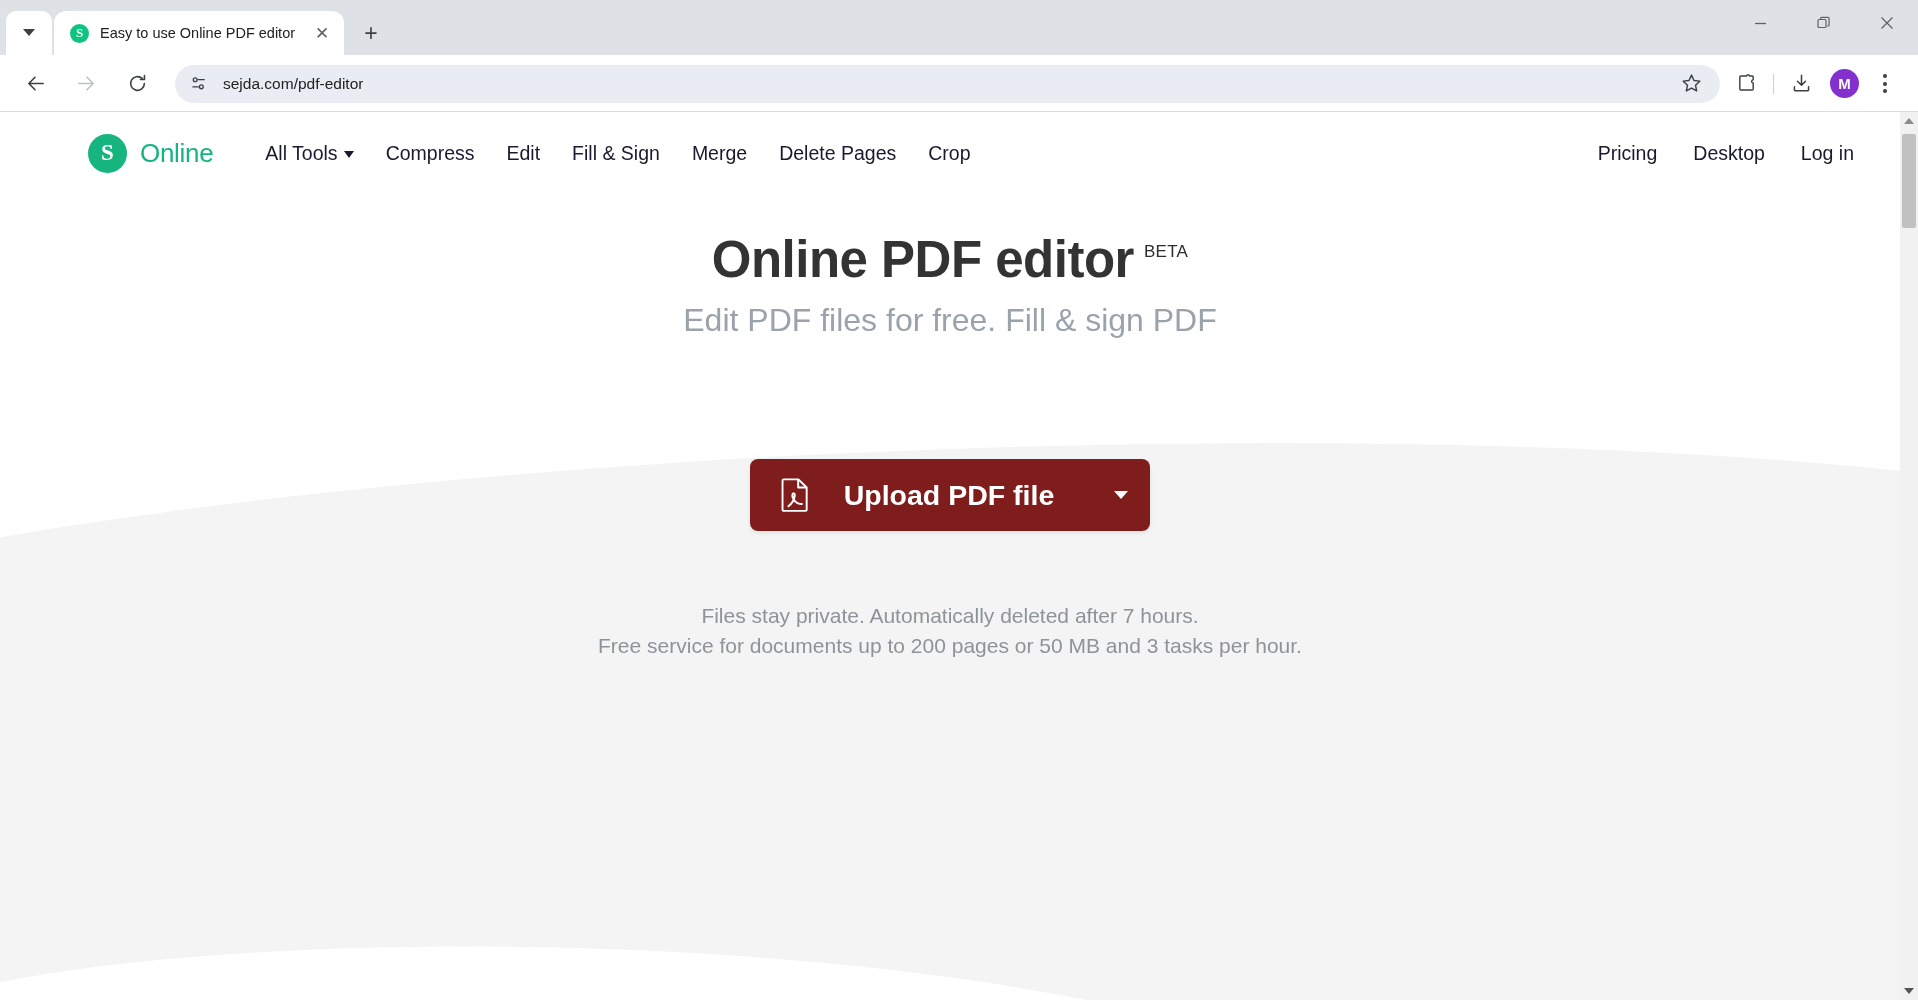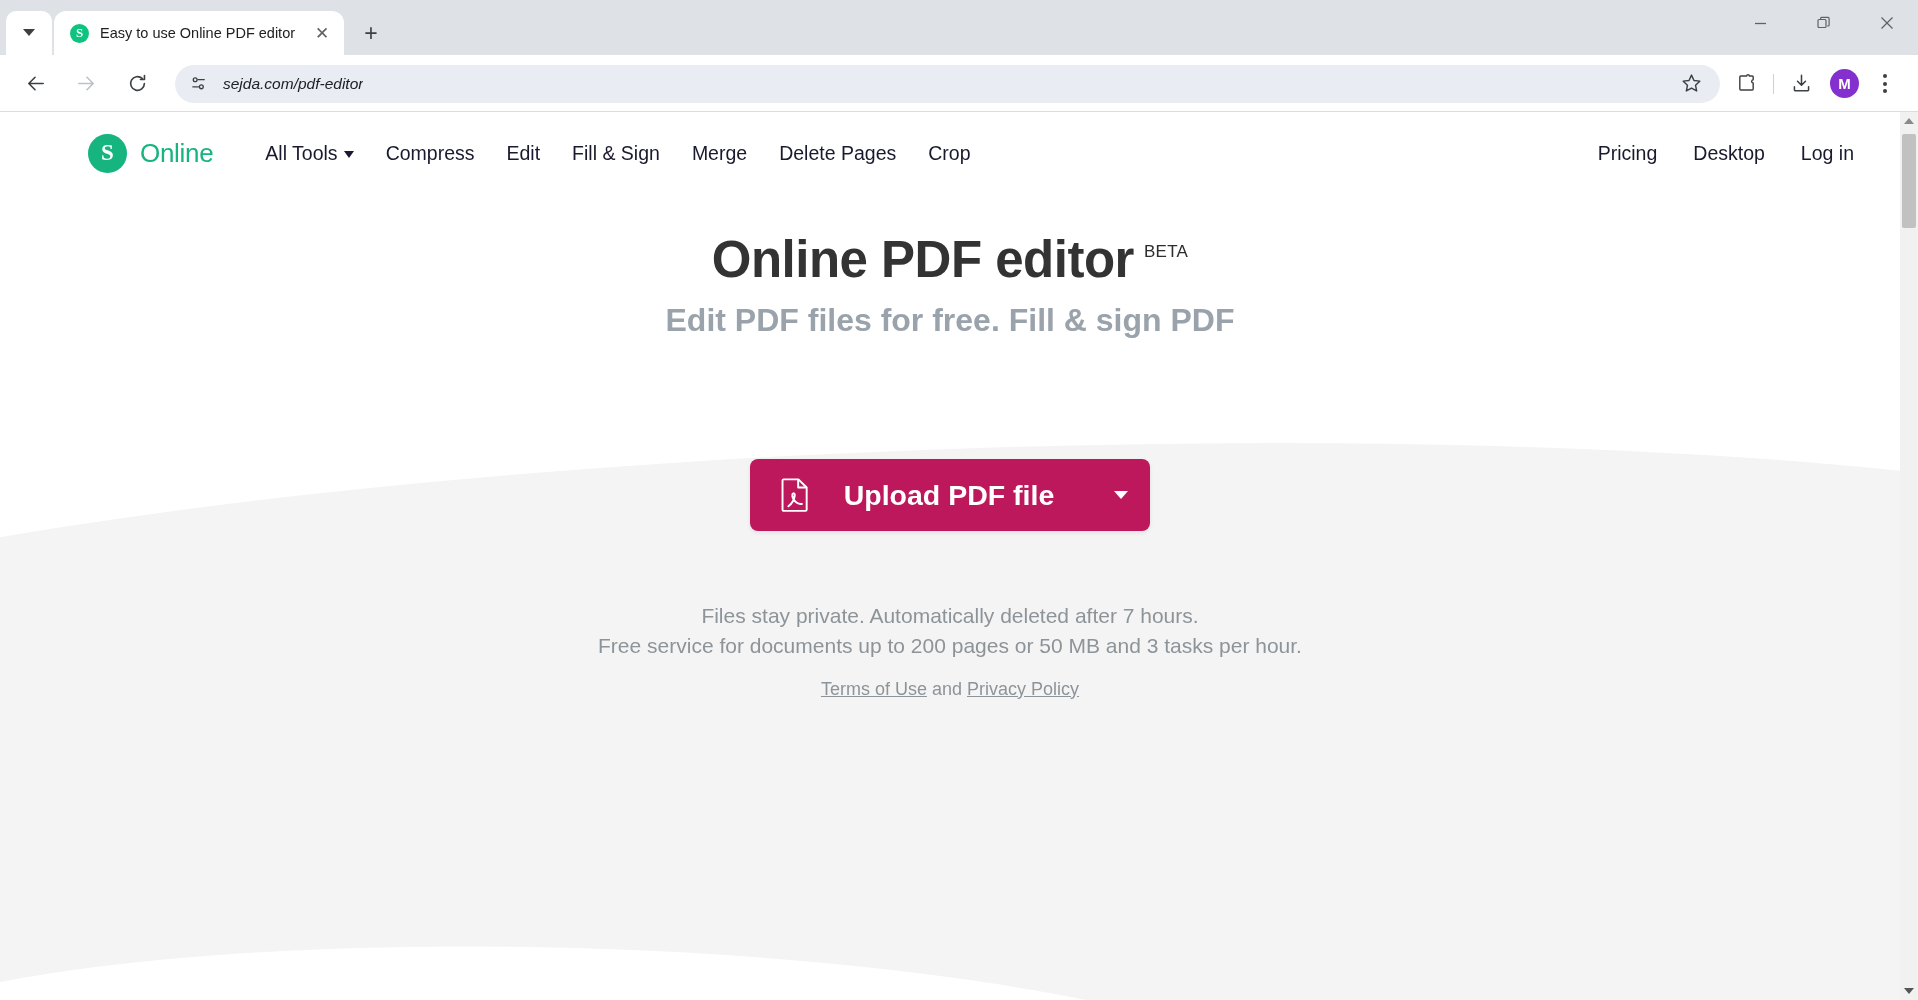--- a/index.html
+++ b/index.html
@@ -101,21 +101,20 @@
   .navbtn.disabled { color: #bdc1c6; }
   .omnibox {
     flex: 1;
     height: 38px;
     background: #e9edf3;
     border-radius: 19px;
     display: flex; align-items: center;
     padding: 0 14px;
     margin: 0 8px 0 12px;
     min-width: 0;
-    font-style: italic;
   }
   .omni-icon { width: 20px; height: 20px; flex:none; color:#3c4043; display:flex;align-items:center;}
   .omni-url {
     font-size: 15.5px; color: #202124;
     margin-left: 14px; white-space: nowrap;
     overflow: hidden; text-overflow: ellipsis;
   }
   .star-wrap {
     width: 58px; height: 38px; background: #e9edf3;
     border-radius: 19px;
@@ -208,28 +207,28 @@
 
   
   .hero { position: relative; z-index: 5; text-align:center; padding-top: 38px;}
   .h1row { display:flex; align-items:flex-start; justify-content:center; gap: 10px;}
   .h1 {
     font-size: 51px; font-weight: bold; color: #333333;
     letter-spacing: -0.5px; line-height: 1.1;
   }
   .beta { font-size: 17px; color:#2d2d2d; margin-top: 10px; letter-spacing:0.3px;}
   .sub {
-    font-size: 32px; color: #9aa3ab; font-weight: 700;
+    font-size: 32px; color: #9aa3ab; font-weight: 400;
     margin-top: 14px;
   }
 
   .cta-wrap { position:relative; z-index:5; margin-top: 120px; text-align:center; }
   .upload-btn {
     display: inline-flex; align-items: center;
-    background: #be185d;
+    background: #7f1d1d;
     border-radius: 8px;
     height: 72px;
     padding: 0 0 0 30px;
     box-shadow: 0 2px 4px rgba(0,0,0,0.08);
   }
   .upload-btn .pdf-ico { width: 30px; height: 34px; flex:none; }
   .upload-btn .label {
     font-size: 28.5px; font-weight: bold; color:#ffffff;
     padding: 0 52px 0 34px; white-space:nowrap;
   }
@@ -433,25 +432,20 @@
           <span class="label">Upload PDF file</span>
           <span class="caret">
             <i></i>
           </span>
         </div>
       </div>
 
       <div class="notes">
         <div class="note">Files stay private. Automatically deleted after 7 hours.</div>
         <div class="note">Free service for documents up to 200 pages or 50 MB and 3 tasks per hour.</div>
-        <div class="legal">
-          <a>Terms of Use</a>
-          <span>and</span>
-          <a>Privacy Policy</a>
-        </div>
       </div>
 
     </div>
   </div>
 
   <div class="scrollbar">
     <div class="sb-up">
         <i></i>
       </div>
     <div class="sb-thumb"></div>

